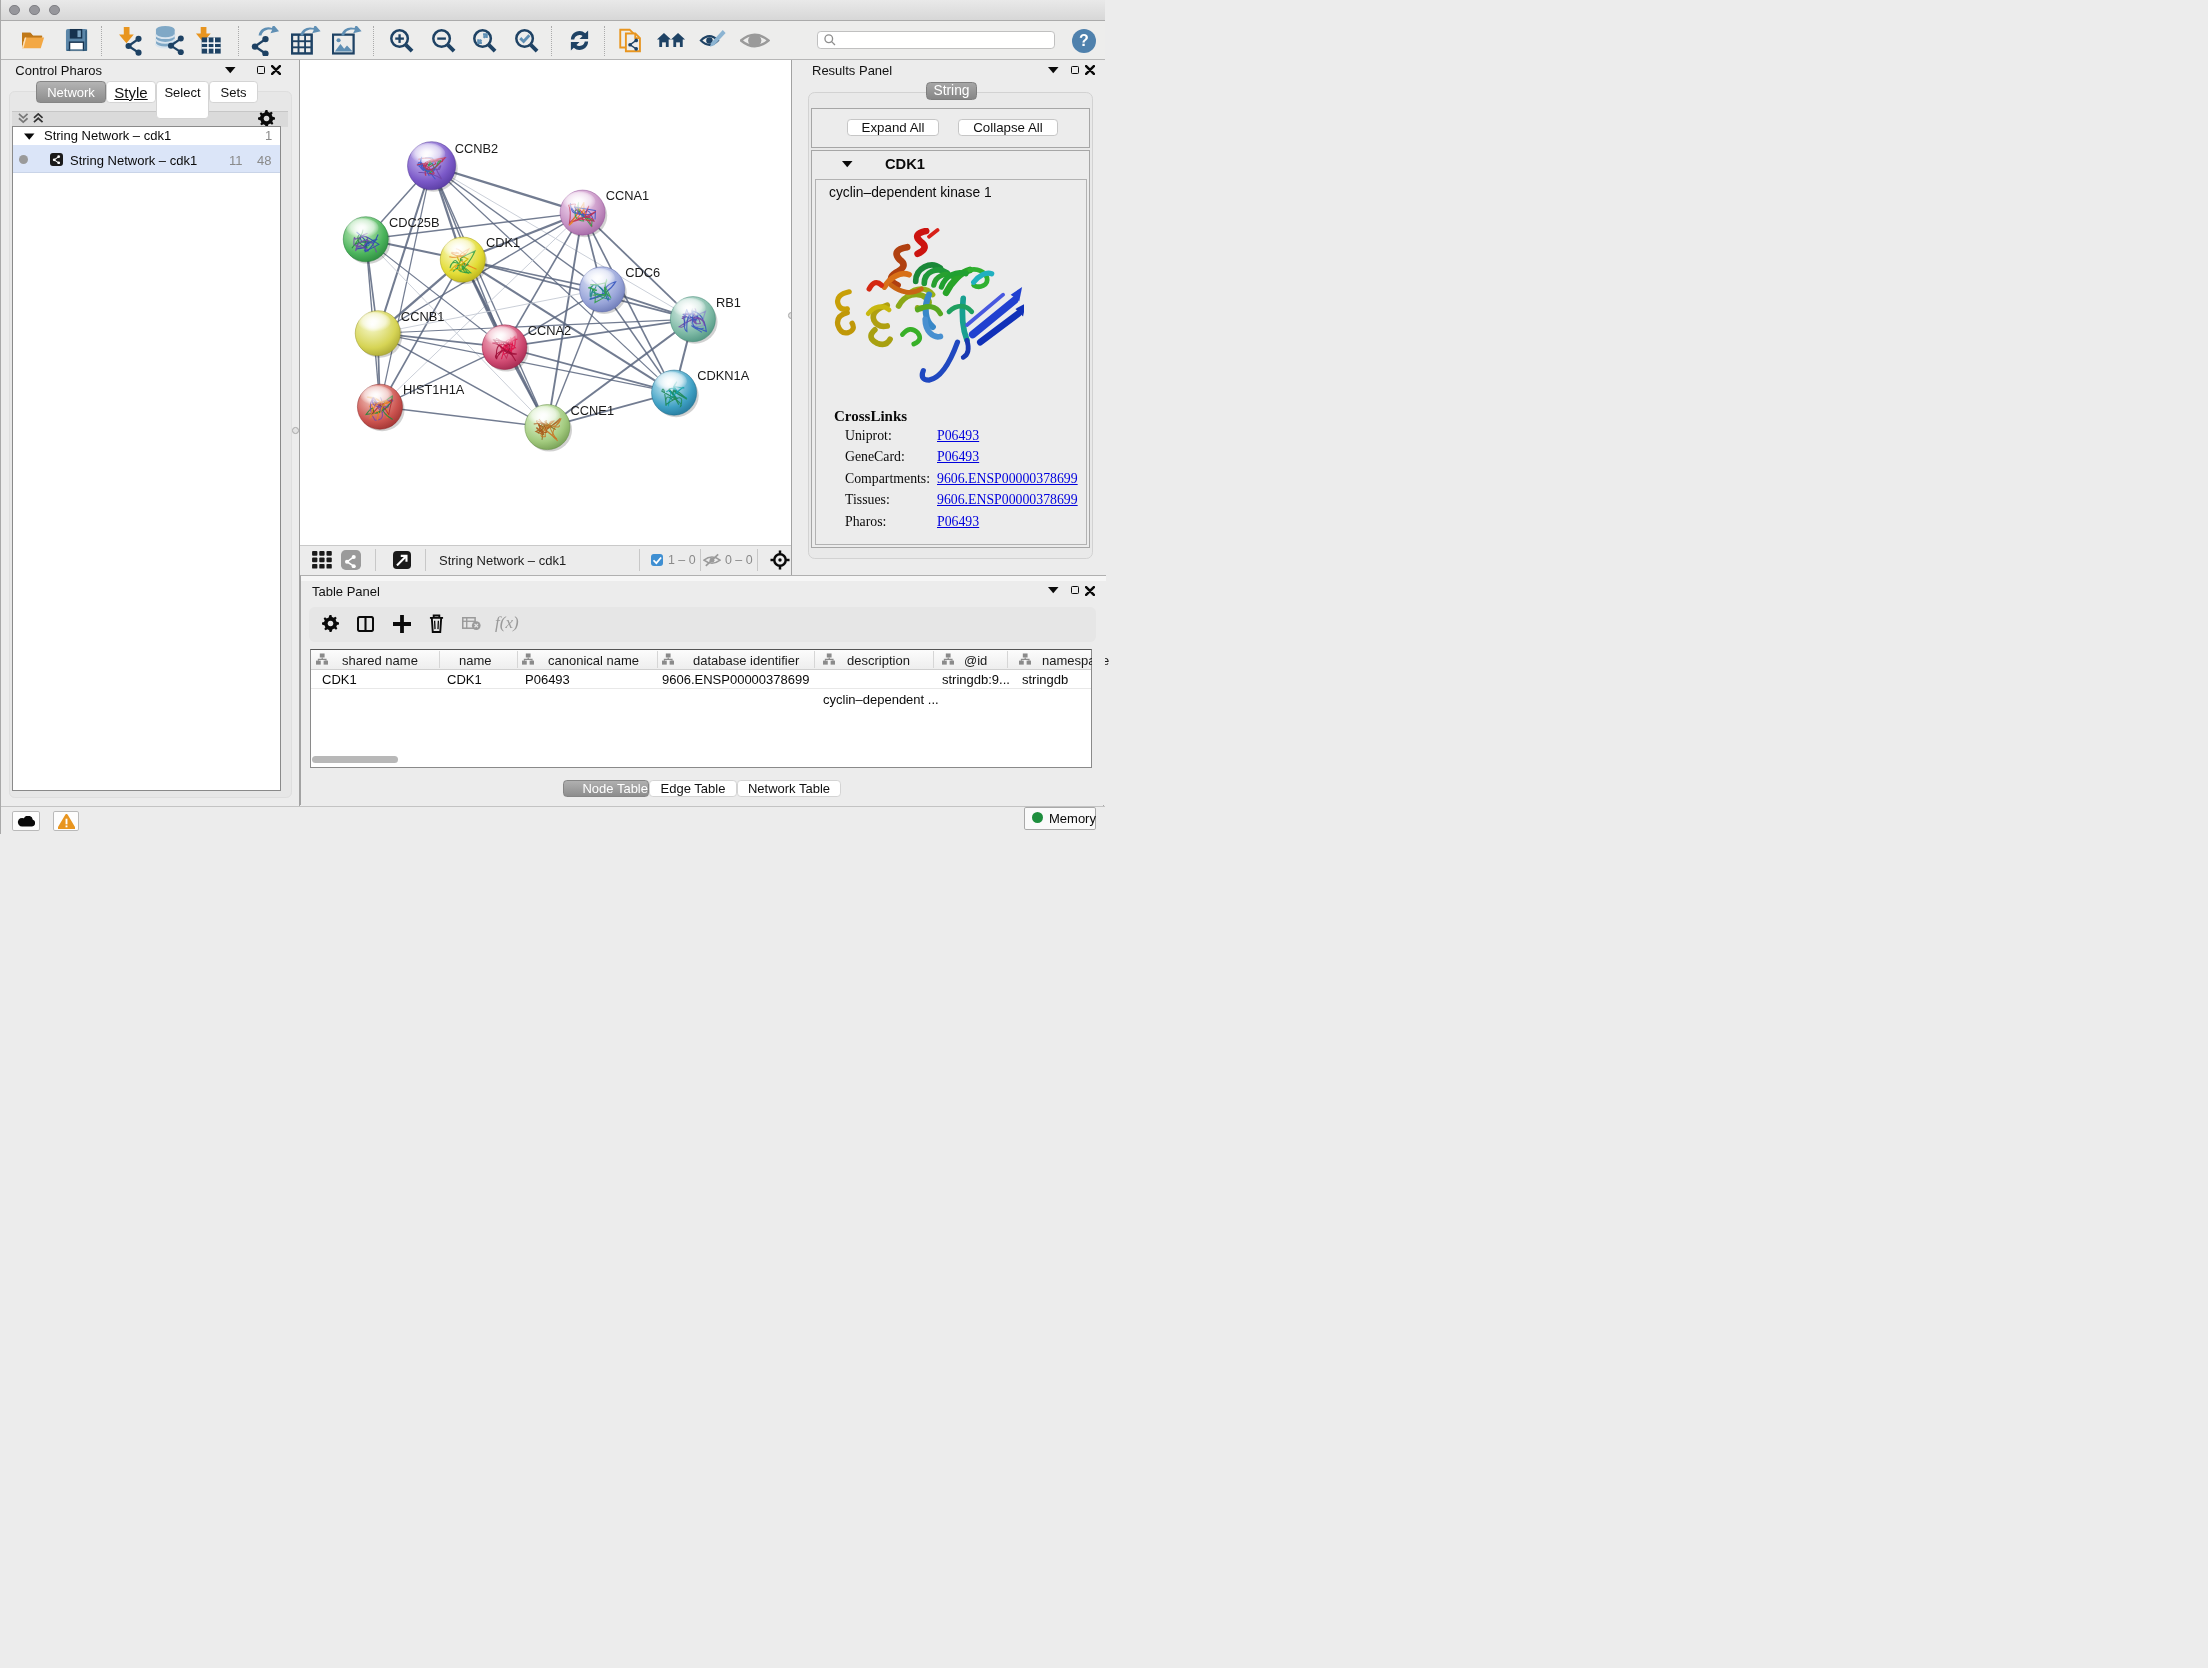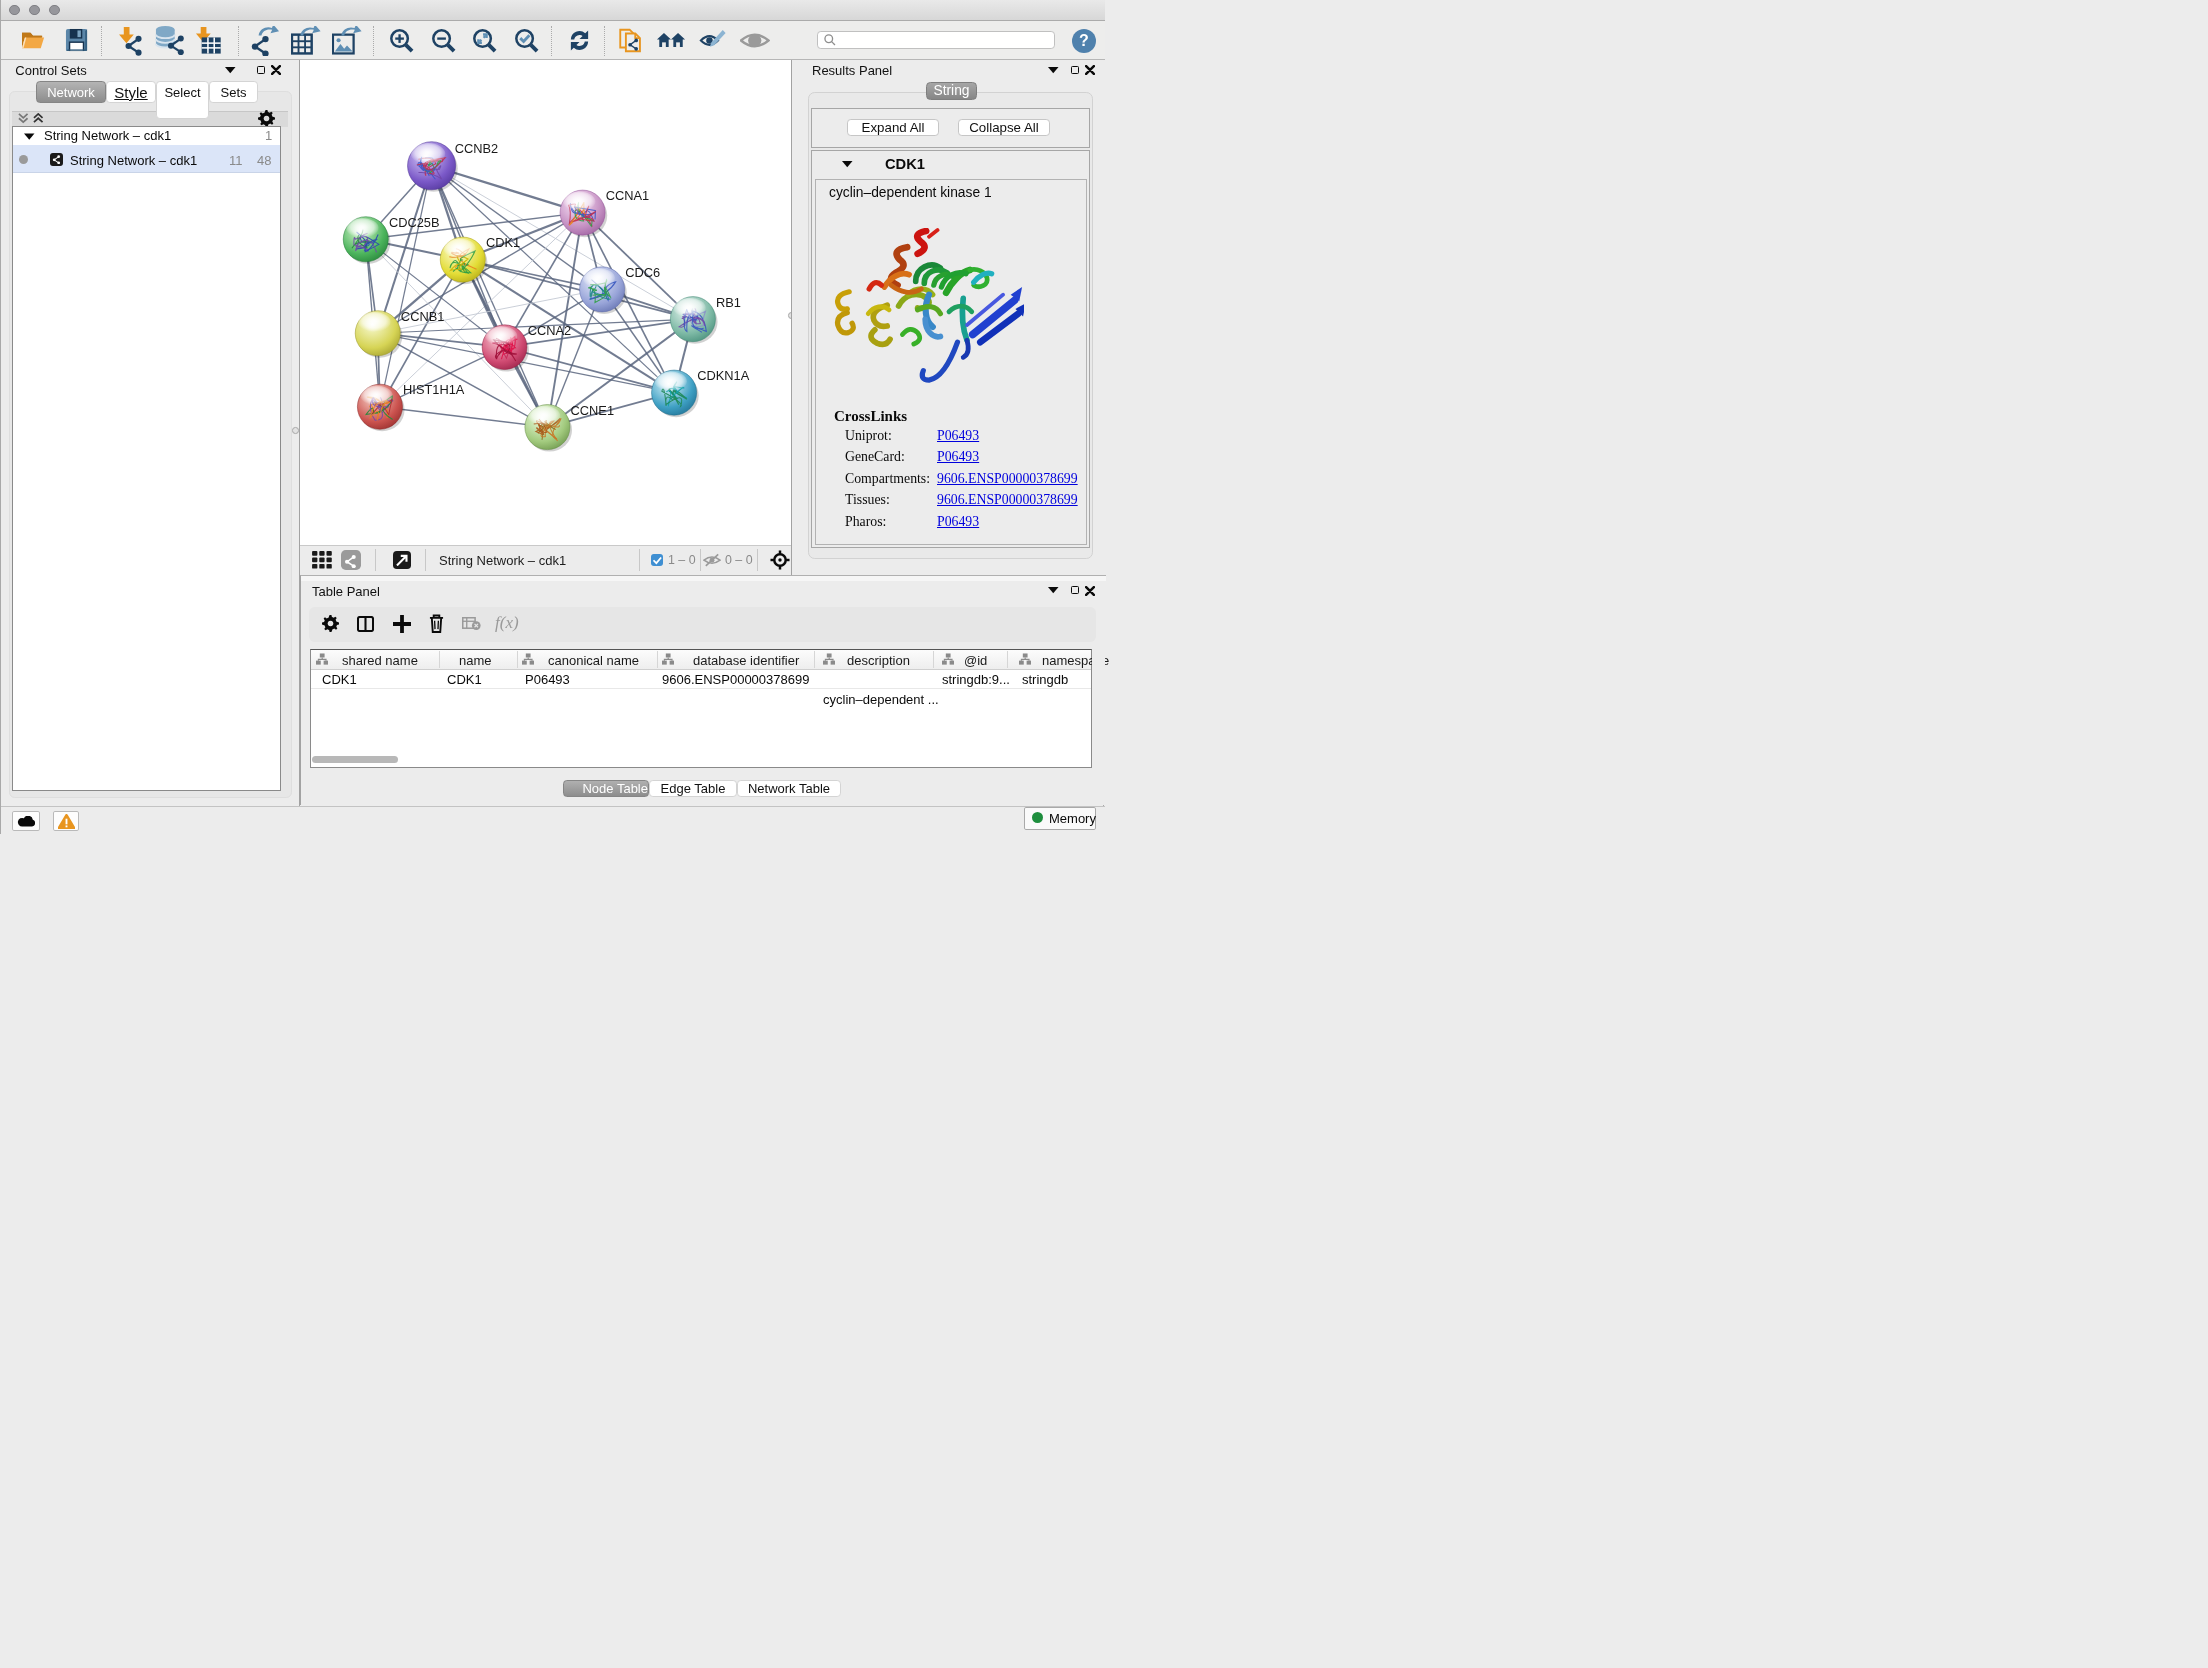--- a/index.html
+++ b/index.html
@@ -169,21 +169,21 @@
       <path d="M1,11 Q15.5,-1 30,11 Q15.5,23 1,11 z" fill="none" stroke="#9a9a9a" stroke-width="2.4"></path>
       <ellipse cx="15.5" cy="11" rx="7" ry="6.4" fill="#9a9a9a"></ellipse>
     </svg>
     <div style="position:absolute;left:816px;top:31px;width:238px;height:18px;background:#fff;border:1px solid #c0c0c0;border-radius:3.8px;box-sizing:border-box;"></div>
     <svg style="position:absolute;left:823px;top:34px;" width="12.4" height="12.4" viewBox="0 0 13 13">
       <circle cx="5" cy="5" r="4" fill="none" stroke="#8e8e8e" stroke-width="1.4"></circle>
       <line x1="8" y1="8" x2="11.5" y2="11.5" stroke="#8e8e8e" stroke-width="1.4"></line>
     </svg>
     <div style="position:absolute;left:1071px;top:28.5px;width:24px;height:24px;border-radius:50%;background:#4f81ad;color:#fff;font-weight:bold;font-size:16px;text-align:center;line-height:24px;">?</div>
     <div style="position:absolute;left:0px;top:60px;width:299px;height:746px;background:#ececec;border-right:1px solid #a2a2a2;box-sizing:border-box;"></div>
-    <div class="abs" style="left:14.3px;top:63px;font-size:13px;color:#111;">Control Sets</div>
+    <div class="abs" style="left:14.3px;top:63px;font-size:13px;color:#111;">Control Pharos</div>
     <svg style="position:absolute;left:224px;top:67px;" width="10.5" height="6.7" viewBox="0 0 11 7">
       <path d="M0,0 h11 l-5.5,6.5 z" fill="#0a0a0a"></path>
     </svg>
     <div style="position:absolute;left:256px;top:66px;width:8px;height:8px;border:1.5px solid #0a0a0a;border-radius:1.4px;box-sizing:border-box;"></div>
     <svg style="position:absolute;left:270px;top:65px;" width="10" height="10" viewBox="0 0 10.5 10.5">
       <path d="M1.2,1.2 L9.3,9.3 M9.3,1.2 L1.2,9.3" stroke="#0a0a0a" stroke-width="2.6" stroke-linecap="round"></path>
     </svg>
     <div style="position:absolute;left:7.6px;top:91px;width:283px;height:707px;background:#e7e7e7;border:1px solid #dedede;border-radius:5.7px;box-sizing:border-box;"></div>
     <div style="position:absolute;top:81px;height:22px;box-sizing:border-box;text-align:center;font-size:13px;line-height:21px;left:35px;width:70px;background:linear-gradient(#b4b4b4,#8d8d8d);color:#fff;border-radius:3.8px;border:1px solid #858585;z-index:3;">Network</div>
     <div style="position:absolute;top:81px;height:22px;box-sizing:border-box;text-align:center;font-size:15px;line-height:21px;left:105px;width:50px;background:#fff;border:1px solid #d4d4d4;border-radius:3.8px;z-index:2;text-decoration:underline;">Style</div>
@@ -514,21 +514,21 @@
       <path d="M0,0 h11 l-5.5,6.5 z" fill="#0a0a0a"></path>
     </svg>
     <div style="position:absolute;left:1070px;top:66px;width:8px;height:8px;border:1.5px solid #0a0a0a;border-radius:1.4px;box-sizing:border-box;"></div>
     <svg style="position:absolute;left:1084px;top:65px;" width="10" height="10" viewBox="0 0 10.5 10.5">
       <path d="M1.2,1.2 L9.3,9.3 M9.3,1.2 L1.2,9.3" stroke="#0a0a0a" stroke-width="2.6" stroke-linecap="round"></path>
     </svg>
     <div style="position:absolute;left:807px;top:92px;width:285px;height:467px;background:#e9e9e9;border:1px solid #d2d2d2;border-radius:6.7px;box-sizing:border-box;"></div>
     <div style="position:absolute;left:925px;top:82px;width:51px;height:18px;background:linear-gradient(#a6a6a6,#868686);border:1px solid #7e7e7e;border-radius:4.3px;box-sizing:border-box;color:#fff;font-size:13.8px;text-align:center;line-height:16px;z-index:3;">String</div>
     <div style="position:absolute;left:810px;top:108px;width:279px;height:40px;background:#ececec;border:1px solid #a6a6a6;box-sizing:border-box;"></div>
     <div style="position:absolute;left:846px;top:119px;width:92px;height:17.3px;background:#fff;border:1px solid #c6c6c6;border-radius:3.8px;box-sizing:border-box;text-align:center;font-size:13.3px;line-height:16px;">Expand All</div>
-    <div style="position:absolute;left:957px;top:119px;width:92px;height:17.3px;background:#fff;border:1px solid #c6c6c6;border-radius:3.8px;box-sizing:border-box;text-align:center;font-size:13.3px;line-height:16px;">Collapse All</div>
+    <div style="position:absolute;left:957px;top:119px;width:100px;height:17.3px;background:#fff;border:1px solid #c6c6c6;border-radius:3.8px;box-sizing:border-box;text-align:center;font-size:13.3px;line-height:16px;">Collapse All</div>
     <div style="position:absolute;left:810px;top:150px;width:279px;height:398px;background:#ececec;border:1px solid #a6a6a6;box-sizing:border-box;"></div>
     <svg style="position:absolute;left:841px;top:161px;" width="10.5" height="6.7" viewBox="0 0 11 7">
       <path d="M0,0 h11 l-5.5,6.5 z" fill="#0a0a0a"></path>
     </svg>
     <div class="abs" style="left:884px;top:156px;font-size:14.7px;color:#0a0a0a;font-weight:bold;">CDK1</div>
     <div style="position:absolute;left:814px;top:179px;width:272px;height:366px;background:#ececec;border:1px solid #b2b2b2;box-sizing:border-box;"></div>
     <div class="abs" style="left:828px;top:185px;font-size:13.8px;color:#0a0a0a;">cyclin–dependent kinase 1</div>
     <svg style="position:absolute;left:833px;top:228px;" width="190" height="158" viewBox="0 0 200 166">
 <g fill="none" stroke-linecap="round">
 <path d="M100,9 l9,-7" stroke="#d82018" stroke-width="4"></path>

